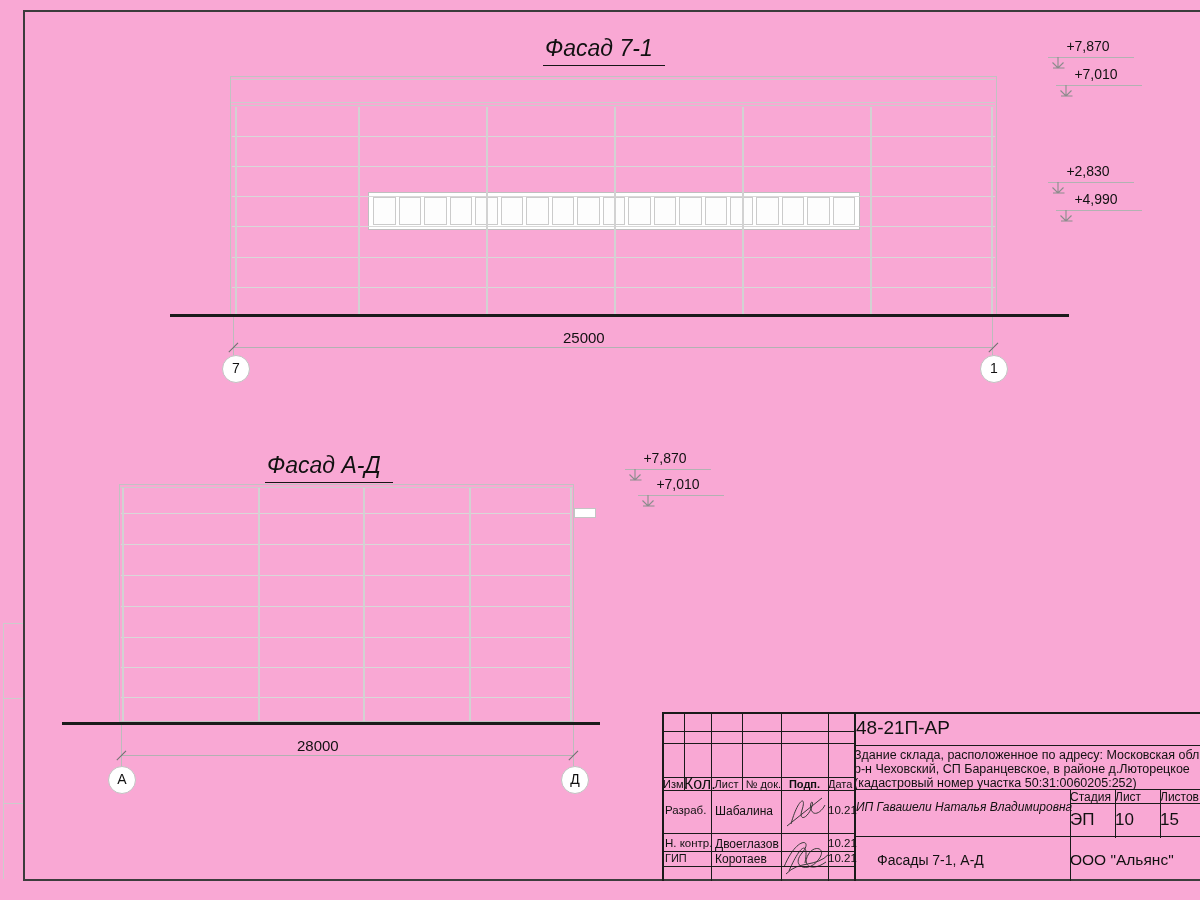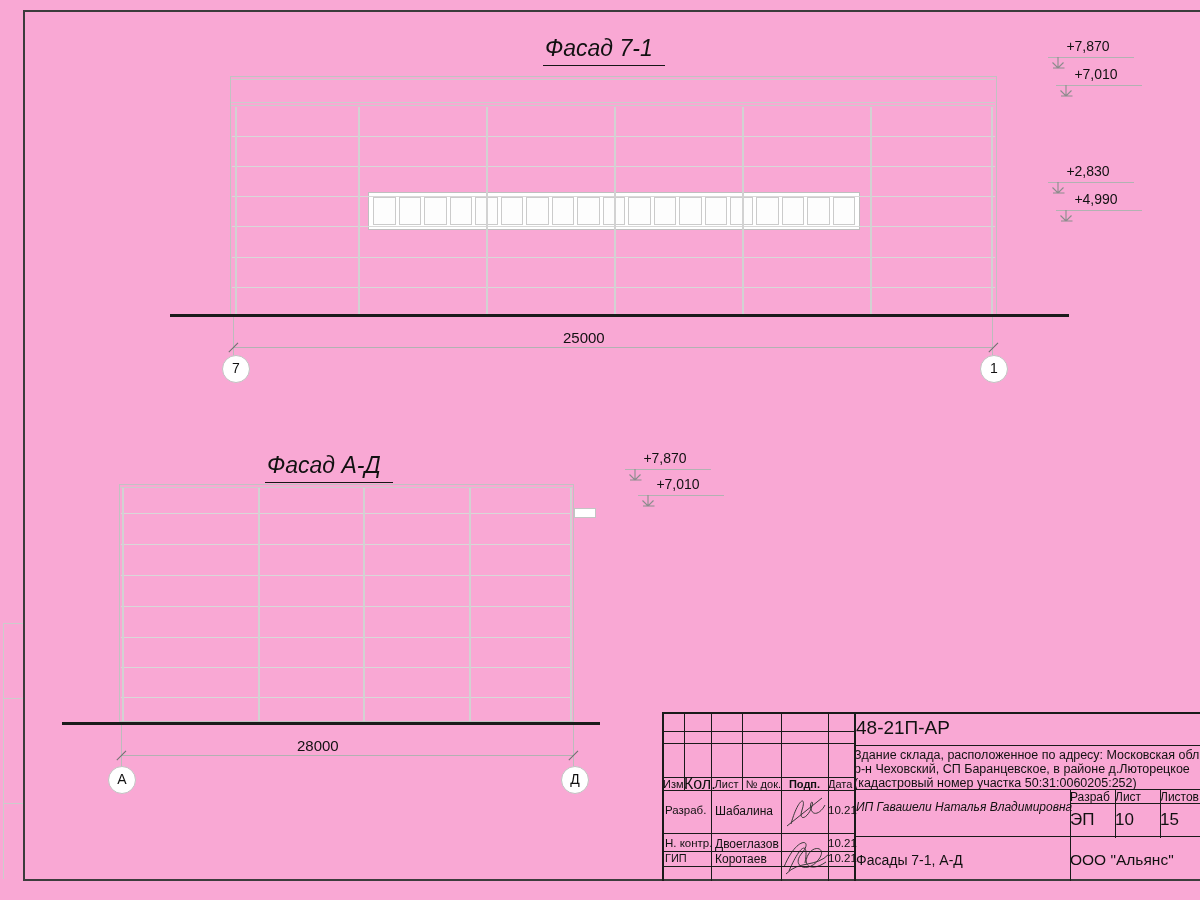--- a/index.html
+++ b/index.html
@@ -86,23 +86,23 @@
   <div class="abs t ctr dimlabel" style="left:297px;top:737px;width:100px;">28000</div>
   <div class="abs bubble" style="left:108px;top:766px;"><span>А</span></div>
   <div class="abs bubble" style="left:561px;top:766px;"><span>Д</span></div>
 
   <div class="tb-txt ctr" style="left:856px;top:717px;width:359px;font-size:19px;">48-21П-АР</div>
   <div class="tb-txt ctr" style="left:854px;top:748px;width:361px;font-size:12.5px;">Здание склада, расположенное по адресу: Московская область,</div>
   <div class="tb-txt ctr" style="left:854px;top:762px;width:361px;font-size:12.5px;">р-н Чеховский, СП Баранцевское, в районе д.Люторецкое</div>
   <div class="tb-txt ctr" style="left:854px;top:776px;width:361px;font-size:12.5px;">(кадастровый номер участка 50:31:0060205:252)</div>
 
   <div class="tb-txt ctr" style="left:856px;top:800px;width:212px;font-size:12px;font-style:italic;">ИП Гавашели Наталья Владимировна</div>
-  <div class="tb-txt ctr" style="left:856px;top:852px;width:212px;font-size:14px;">Фасады 7-1, А-Д</div>
-
-  <div class="tb-txt ctr" style="left:1070px;top:790px;width:45px;font-size:12px;">Разраб</div>
+  <div class="tb-txt ctr" style="left:856px;top:852px;width:212px;font-size:14px;padding-left:21px;">Фасады 7-1, А-Д</div>
+
+  <div class="tb-txt ctr" style="left:1070px;top:790px;width:45px;font-size:12px;">Стадия</div>
   <div class="tb-txt ctr" style="left:1115px;top:790px;width:45px;font-size:12px;">Лист</div>
   <div class="tb-txt ctr" style="left:1160px;top:790px;width:65px;font-size:12px;">Листов</div>
   <div class="tb-txt ctr" style="left:1070px;top:810px;width:45px;font-size:17px;">ЭП</div>
   <div class="tb-txt ctr" style="left:1115px;top:810px;width:45px;font-size:17px;">10</div>
   <div class="tb-txt ctr" style="left:1160px;top:810px;width:65px;font-size:17px;">15</div>
   <div class="tb-txt ctr" style="left:1070px;top:851px;width:155px;font-size:15.5px;">ООО "Альянс"</div>
 
   <div class="abs" style="left:784px;top:792px;">
     <svg width="44" height="40" viewBox="0 0 44 40">
         <path d="M7 32 C 14 6, 23 3, 18 18 C 14 30, 24 27, 28 14 C 30 7, 25 10, 27 17 C 29 25, 37 21, 41 13 M3 34 L38 6" fill="none" stroke="#3a3a3a" stroke-width="1"></path>

